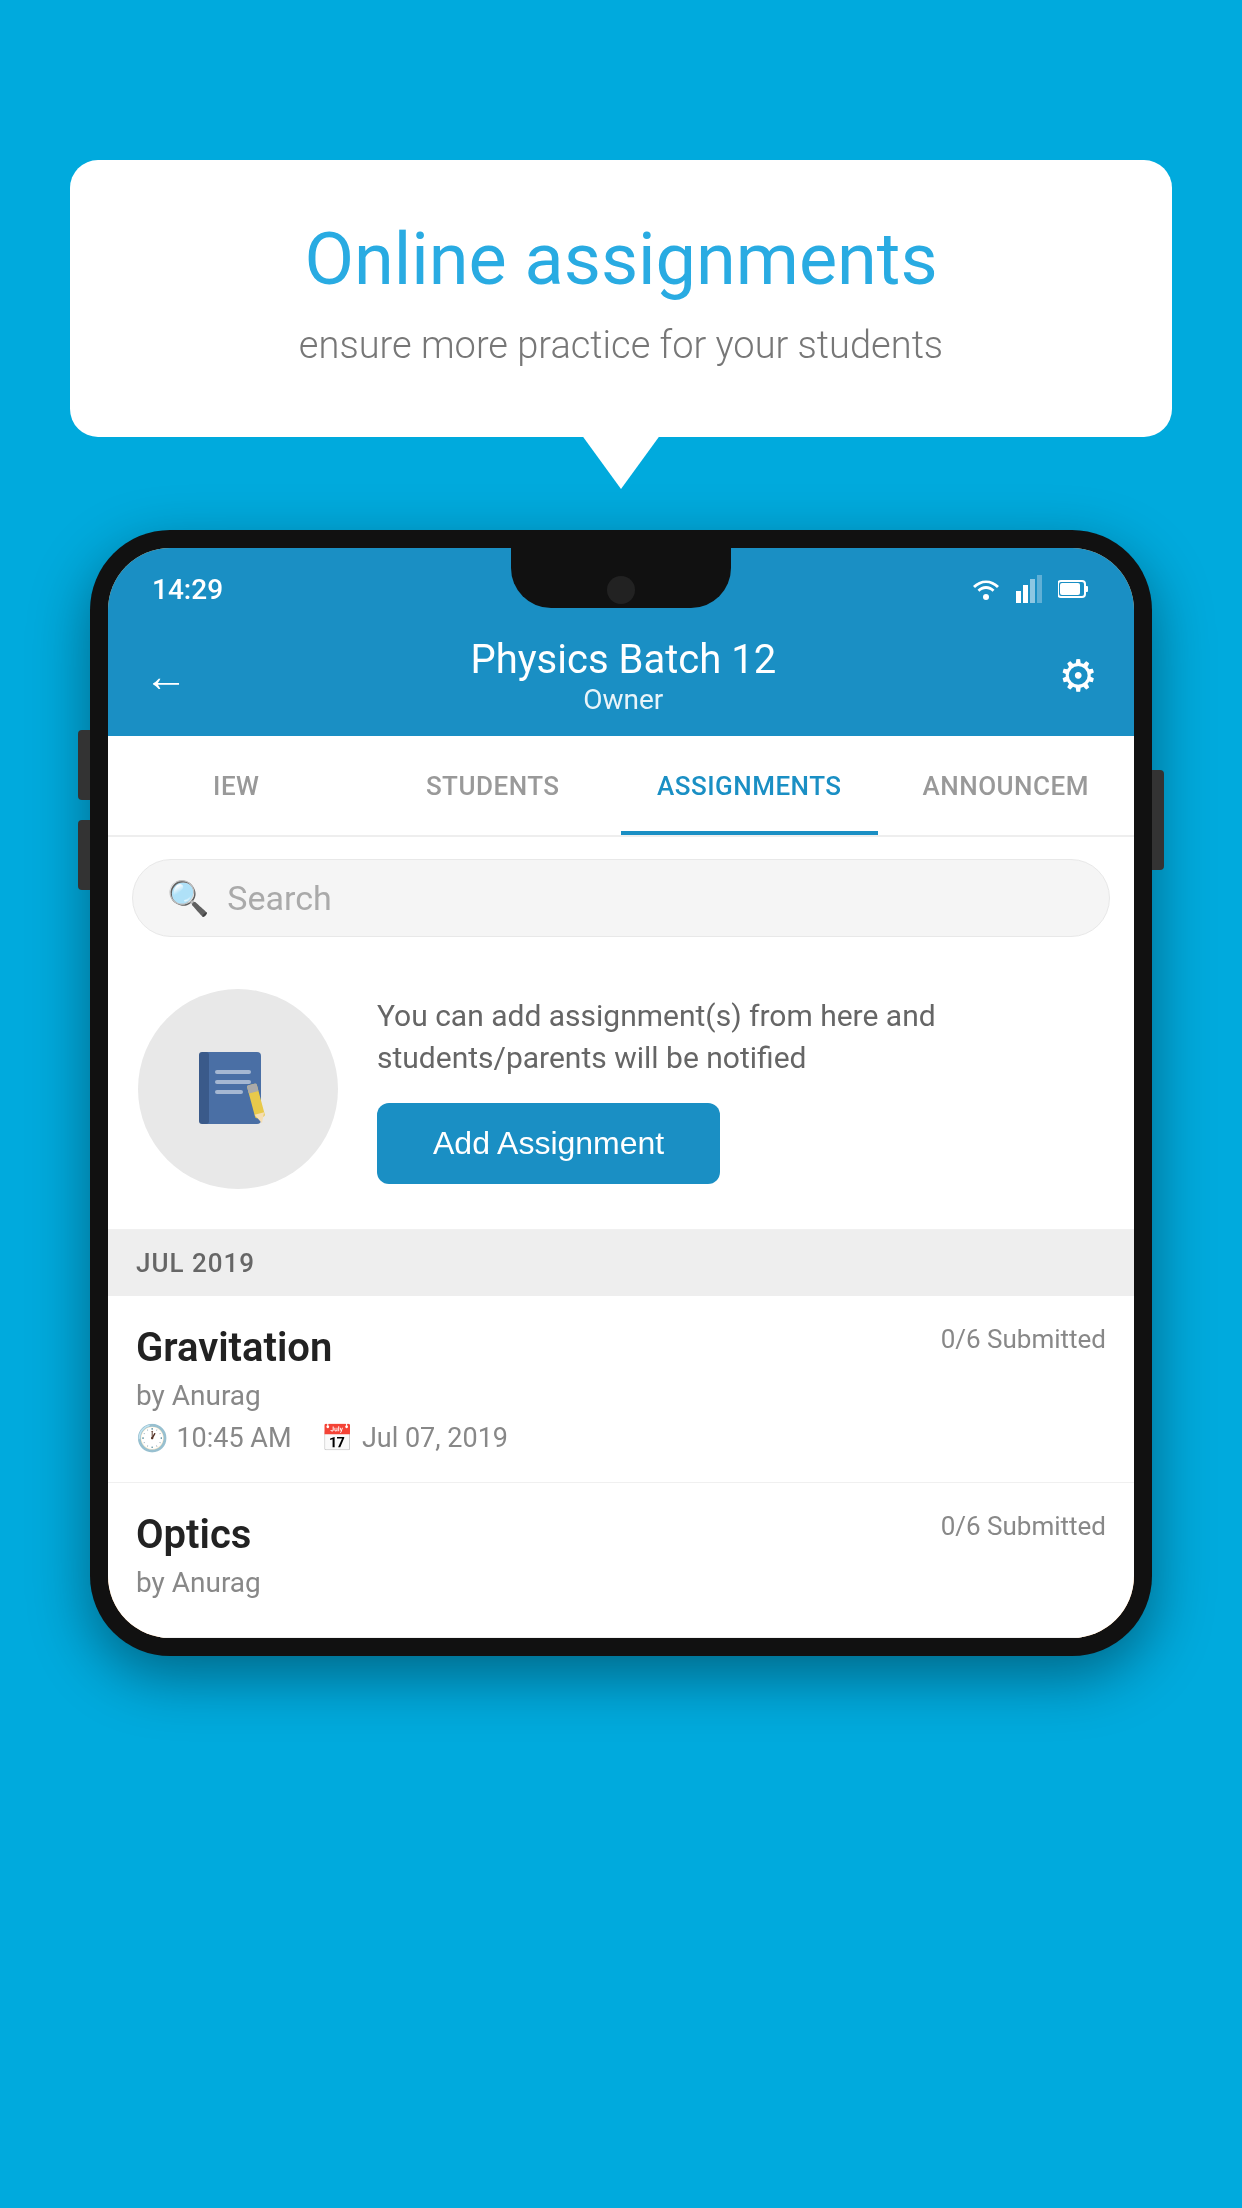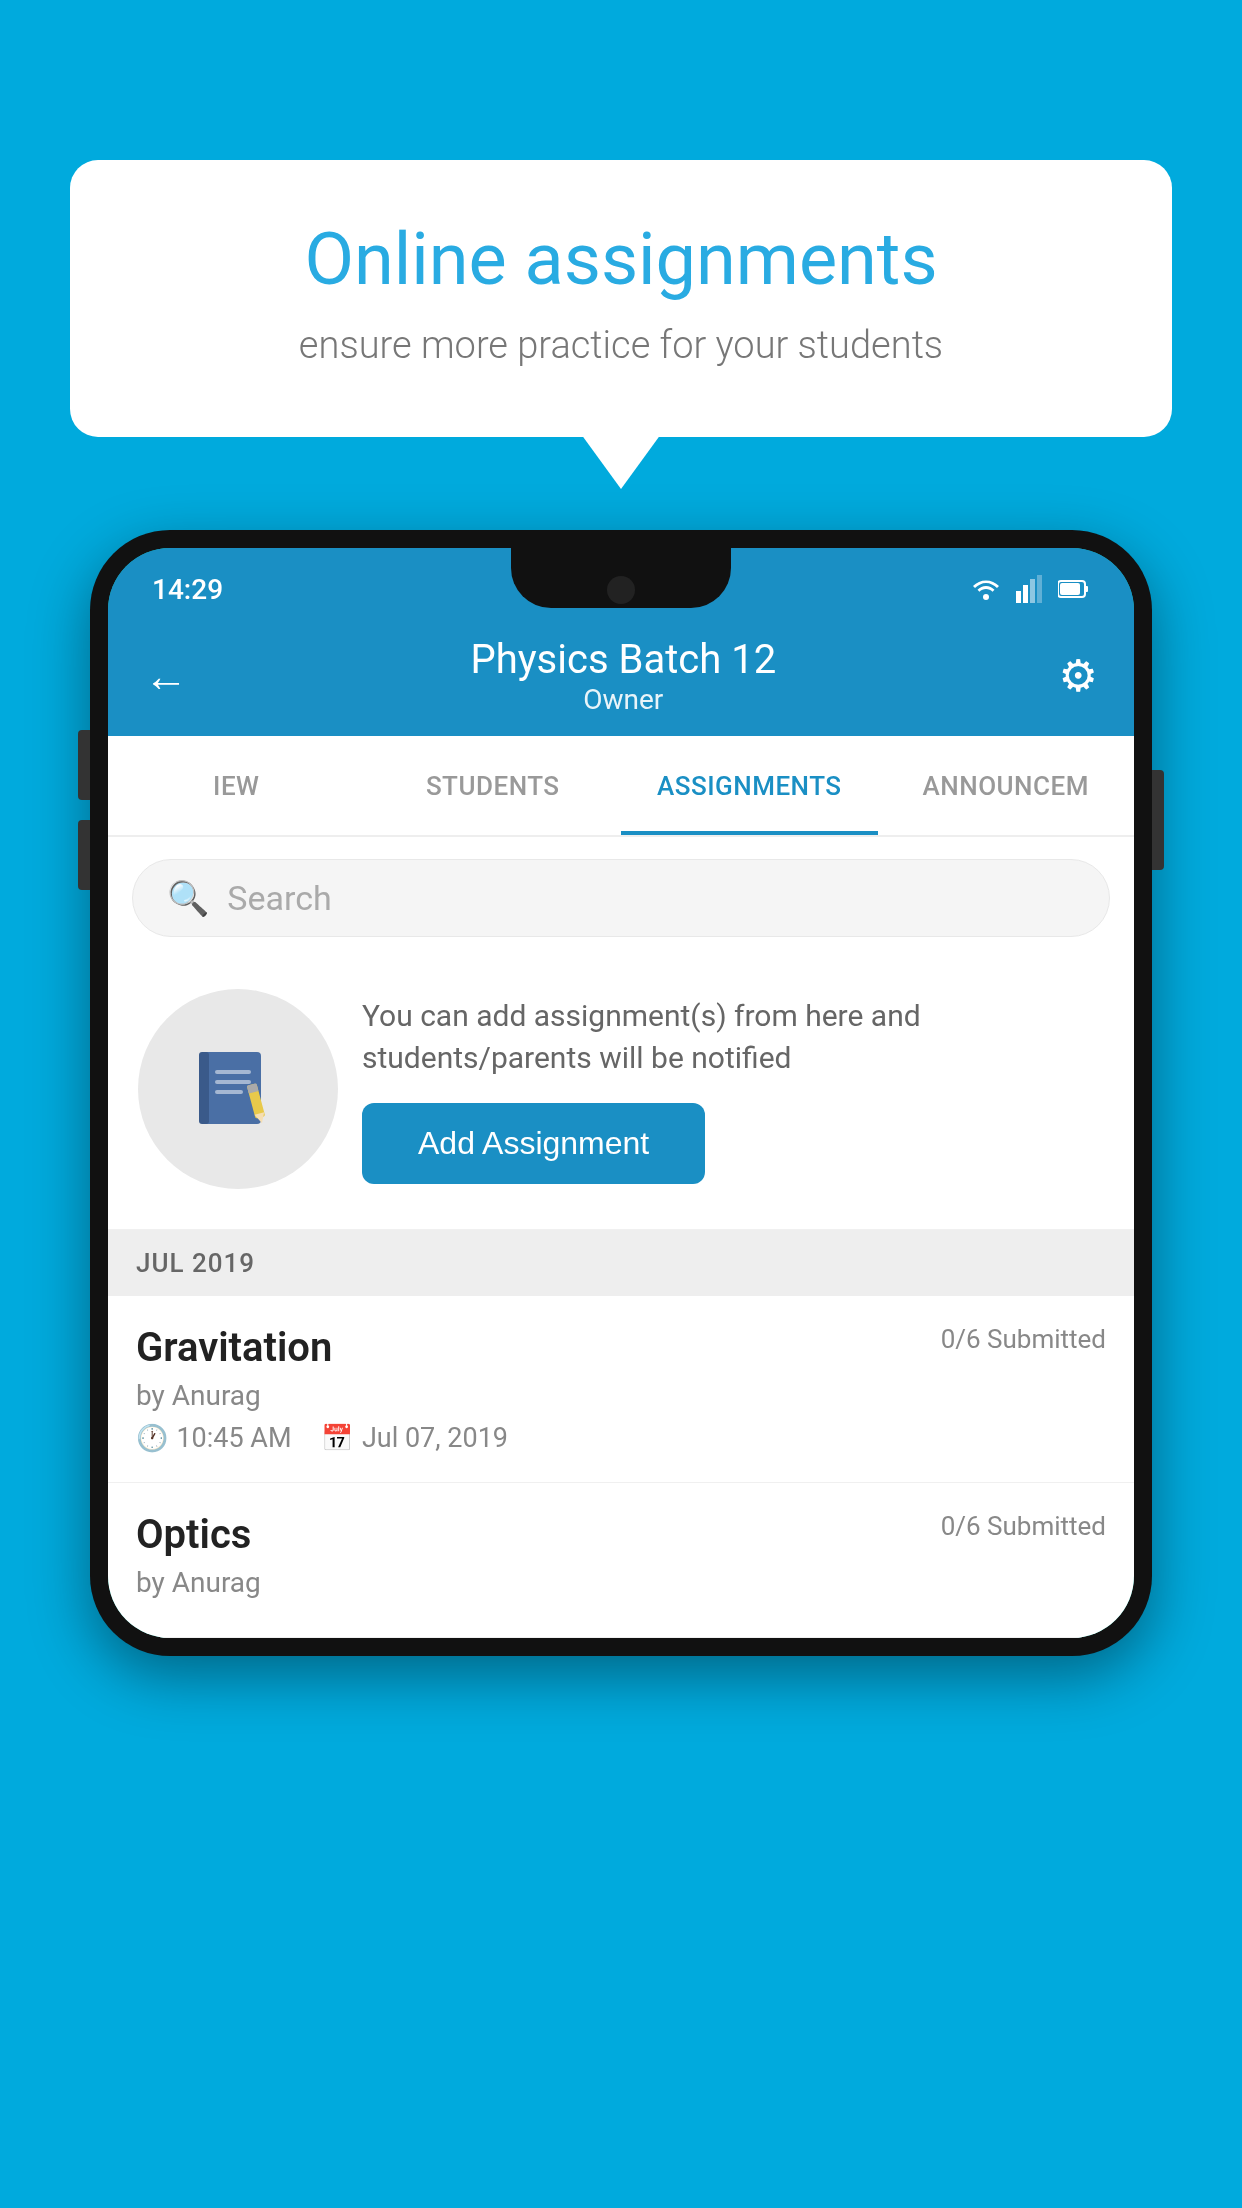--- a/index.html
+++ b/index.html
@@ -122,21 +122,21 @@
       position: absolute;
       right: -12px;
       top: 240px;
       width: 12px;
       height: 100px;
       background: #333;
       border-radius: 0 4px 4px 0;
     }
 
     .phone-screen {
-      background: #14b8a6;
+      background: #fdba74;
       border-radius: 62px;
       overflow: hidden;
       position: relative;
     }
 
     
     .status-bar {
       background: #1a8fc4;
       height: 68px;
       display: flex;
@@ -262,21 +262,21 @@
       color: #aaa;
       font-size: 34px;
     }
 
     
     .promo-area {
       background: white;
       display: flex;
       align-items: center;
       padding: 30px 30px 40px;
-      gap: 24px;
+      gap: 39px;
       border-bottom: 1px solid #f0f0f0;
     }
 
     .promo-icon-circle {
       width: 200px;
       height: 200px;
       min-width: 200px;
       border-radius: 50%;
       background: #e8e8e8;
       display: flex;

